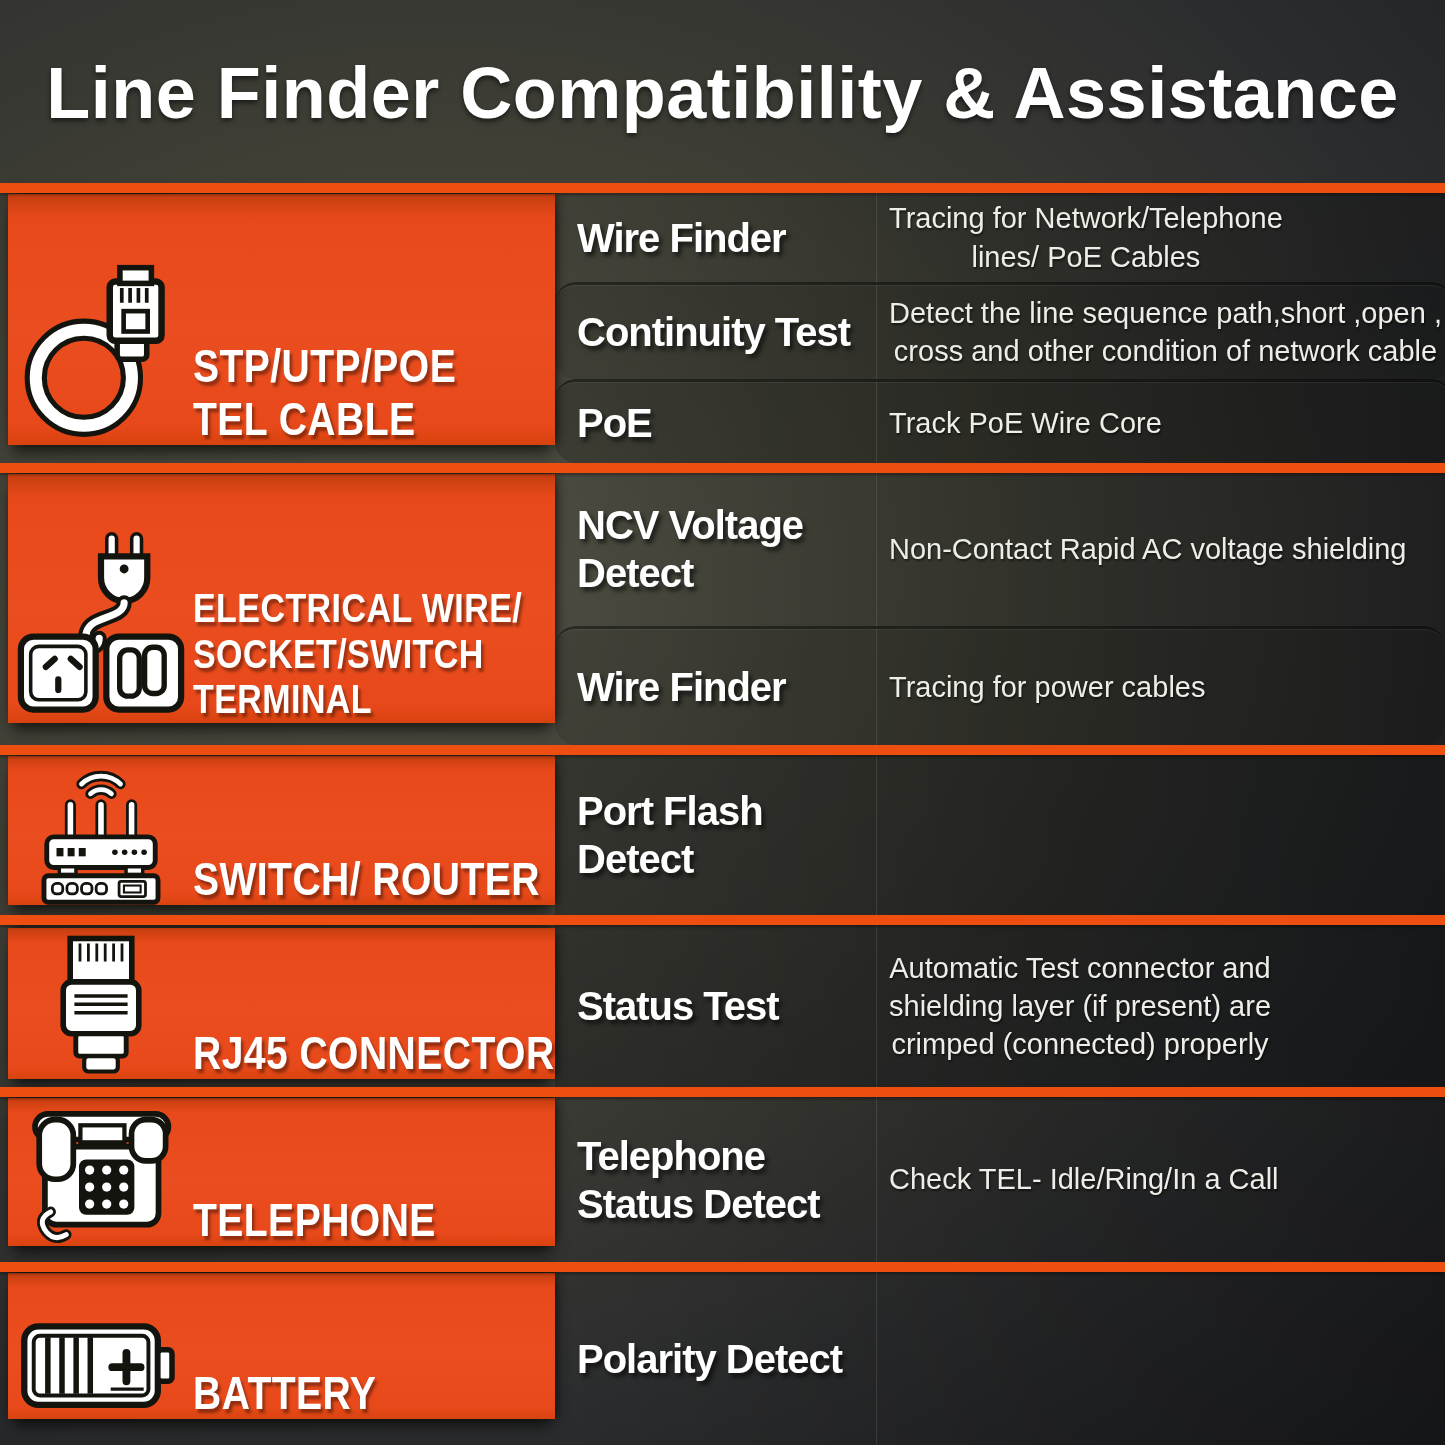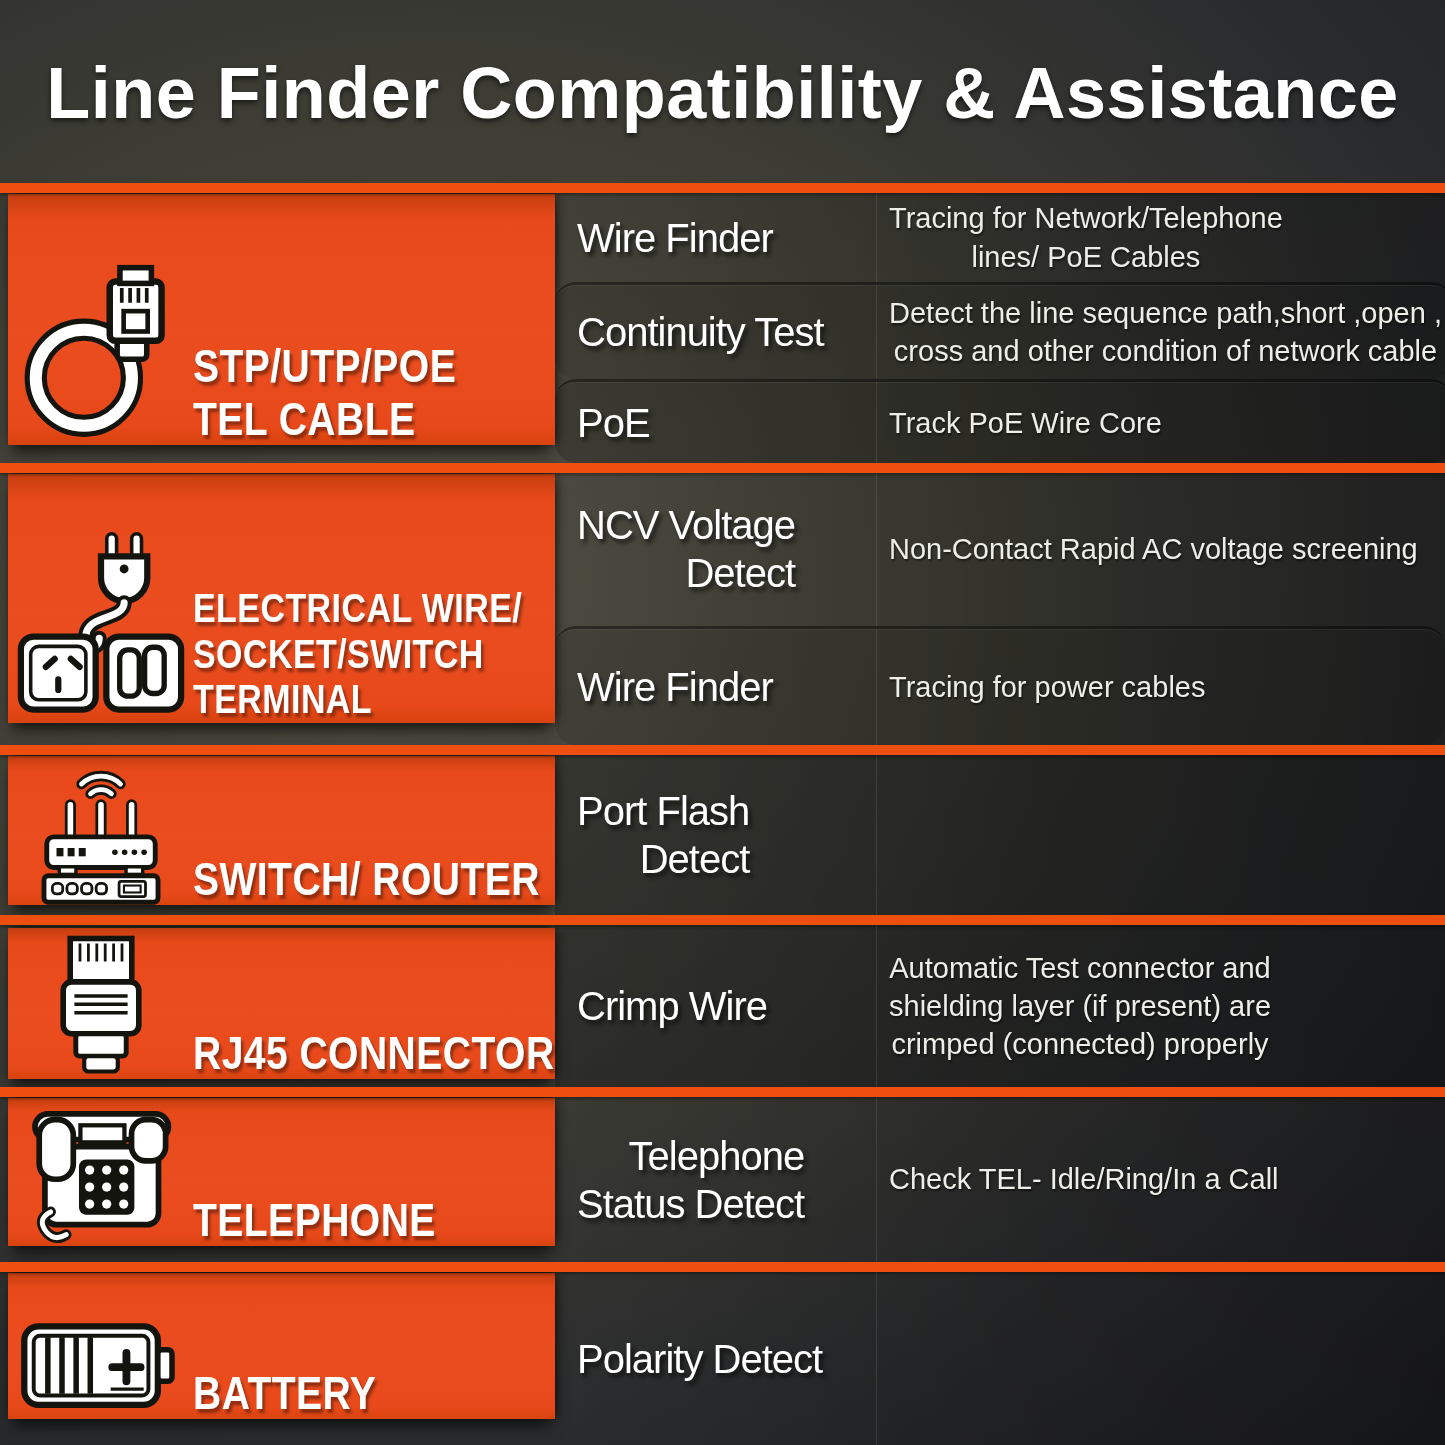--- a/index.html
+++ b/index.html
@@ -46,23 +46,22 @@
   .feature{display:flex; flex:1;}
   .feature + .feature{border-top:3px solid rgba(0,0,0,.35); box-shadow:inset 0 1px 0 rgba(255,255,255,.06);border-radius:21px;}
   .feature:nth-child(2){background:rgba(0,0,0,.10);}
   .feature:nth-child(3){background:rgba(0,0,0,.17);}
   .r1 .feature:nth-child(1){flex:92}.r1 .feature:nth-child(2){flex:97}.r1 .feature:nth-child(3){flex:83}
   .r2 .feature:nth-child(1){flex:148}.r2 .feature:nth-child(2){flex:113}
   .fname{
     width:322px; flex:0 0 auto; padding-left:22px;
     display:flex; align-items:center;
     border-right:1px solid rgba(255,255,255,.10);
-    white-space:pre; color:#ffffff; font-weight:normal; font-size:40px; letter-spacing:-1px; line-height:1.2;
+    white-space:pre; color:#ffffff; font-weight:bold; font-size:40px; letter-spacing:-1px; line-height:1.2;
     text-shadow:3px 4px 4px rgba(0,0,0,.6);
-    text-align:right;
   }
   .fdesc{
     flex:1; display:flex; align-items:center; padding:6px 10px 6px 12px;
     white-space:pre; color:#eeeee8; font-size:29px; line-height:1.32;
     text-shadow:1px 2px 2px rgba(0,0,0,.5);
     text-align:center;
   }
 </style>
 </head>
 <body>
@@ -124,21 +123,21 @@
             </svg>
           </div>
       <div class="cat">ELECTRICAL WIRE/
 SOCKET/SWITCH
 TERMINAL</div>
     </div>
     <div class="features">
           <div class="feature">
             <div class="fname">NCV Voltage
 Detect</div>
-            <div class="fdesc">Non-Contact Rapid AC voltage screening</div>
+            <div class="fdesc">Non-Contact Rapid AC voltage shielding</div>
           </div>
           <div class="feature">
             <div class="fname">Wire Finder</div>
             <div class="fdesc">Tracing for power cables</div>
           </div>
         </div>
   </div>
       <div class="row r3">
     <div class="strip"></div>
     <div class="block">
@@ -188,21 +187,21 @@
               <rect x="26" y="72" width="108" height="74" rx="12" fill="#fff" stroke="#14140e" stroke-width="8"></rect>
               <path d="M42 92 h76 M42 104 h76 M42 116 h76" stroke="#14140e" stroke-width="5"></path>
               <rect x="44" y="146" width="72" height="32" rx="5" fill="#fff" stroke="#14140e" stroke-width="7"></rect>
               <rect x="56" y="178" width="48" height="22" rx="6" fill="#fff" stroke="#14140e" stroke-width="6"></rect>
             </svg>
           </div>
       <div class="cat">RJ45 CONNECTOR</div>
     </div>
     <div class="features">
           <div class="feature">
-            <div class="fname">Crimp Wire</div>
+            <div class="fname">Status Test</div>
             <div class="fdesc">Automatic Test connector and
 shielding layer (if present) are
 crimped (connected) properly</div>
           </div>
         </div>
   </div>
       <div class="row r5">
     <div class="strip"></div>
     <div class="block">
       <div class="icon-box">

